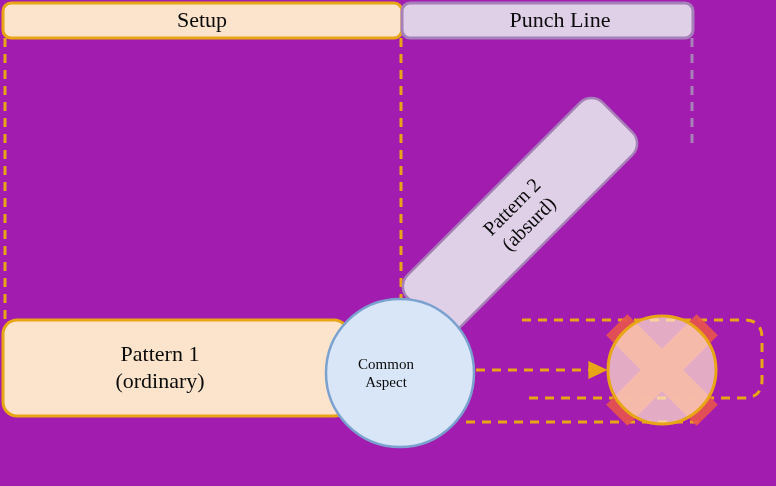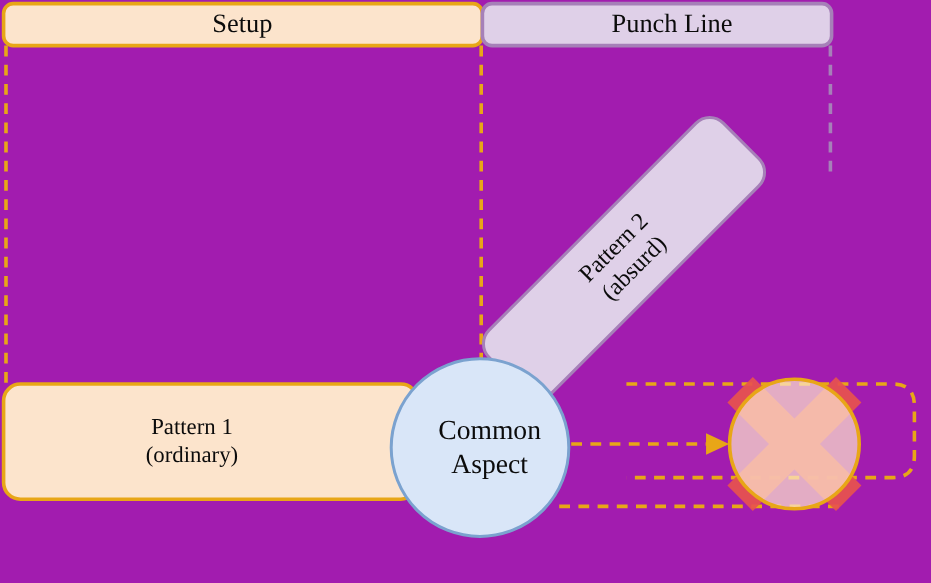--- a/index.html
+++ b/index.html
@@ -40,25 +40,25 @@
     left: 2px; top: 2px; width: 400px; height: 36px;
     font-size: 22px;
   }
   #punchline-label {
     left: 402px; top: 2px; width: 292px; height: 36px;
     font-size: 22px;
     margin-left: 12px;
   }
   #pattern1-label {
     left: 4px; top: 320px; width: 312px; height: 96px;
-    font-size: 19px;
+    font-size: 22px;
   }
   #common-label {
-    left: 330px; top: 300px; width: 156px; height: 146px;
-    font-size: 23px;
+    left: 308px; top: 300px; width: 156px; height: 146px;
+    font-size: 15px;
   }
   #assumptions-label {
     left: 600px; top: 330px; width: 126px; height: 84px;
     font-size: 14.5px;
     line-height: 1.35;
   }
   #pattern2-label {
     left: 430px; top: 160px; width: 180px; height: 110px;
     font-size: 20px;
     transform: rotate(-45deg);

